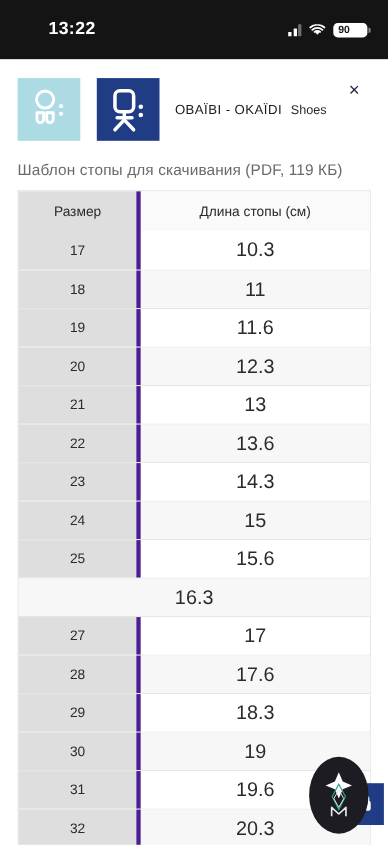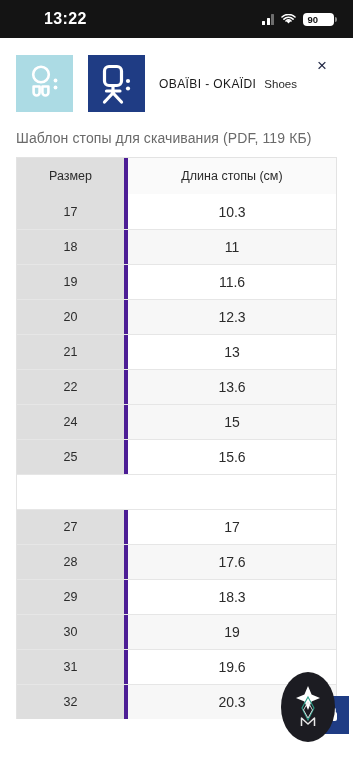--- a/index.html
+++ b/index.html
@@ -6,21 +6,21 @@
   html, body {
     width:353px; height:768px;
     background:#ffffff;
     font-family:"Liberation Sans", sans-serif;
     overflow:hidden;
   }
 
   
   .statusbar{
     position:relative;
-    height:38px;
+    height:54px;
     background:#141414;
     display:flex;
     align-items:center;
     justify-content:space-between;
     padding:0 16px 0 0;
   }
   .sb-time{
     color:#ffffff;
     font-size:16px;
     font-weight:600;
@@ -143,21 +143,21 @@
     justify-content:center;
     font-size:12.5px;
     color:#2b2b2b;
     border-right:4px solid #4c1d95;
   }
   .cell-len{
     flex:1 1 auto;
     display:flex;
     align-items:center;
     justify-content:center;
-    font-size:14px;
+    font-size:18px;
     color:#2b2b2b;
   }
   .row.hdr{ height:36px; }
   .row.hdr .cell-size{
     background:#dedede;
     font-size:12.5px;
     color:#2b2b2b;
   }
   .row.hdr .cell-len{
     background:#fafafa;
@@ -273,29 +273,34 @@
           <div class="cell-len">12.3</div>
         </div>
         <div class="row odd">
           <div class="cell-size">21</div>
           <div class="cell-len">13</div>
         </div>
         <div class="row even">
           <div class="cell-size">22</div>
           <div class="cell-len">13.6</div>
         </div>
+        <div class="row odd">
+          <div class="cell-size">23</div>
+          <div class="cell-len">14.3</div>
+        </div>
         <div class="row even">
           <div class="cell-size">24</div>
           <div class="cell-len">15</div>
         </div>
         <div class="row odd">
           <div class="cell-size">25</div>
           <div class="cell-len">15.6</div>
         </div>
         <div class="row even">
+          <div class="cell-len">16.3</div>
         </div>
         <div class="row odd">
           <div class="cell-size">27</div>
           <div class="cell-len">17</div>
         </div>
         <div class="row even">
           <div class="cell-size">28</div>
           <div class="cell-len">17.6</div>
         </div>
         <div class="row odd">

